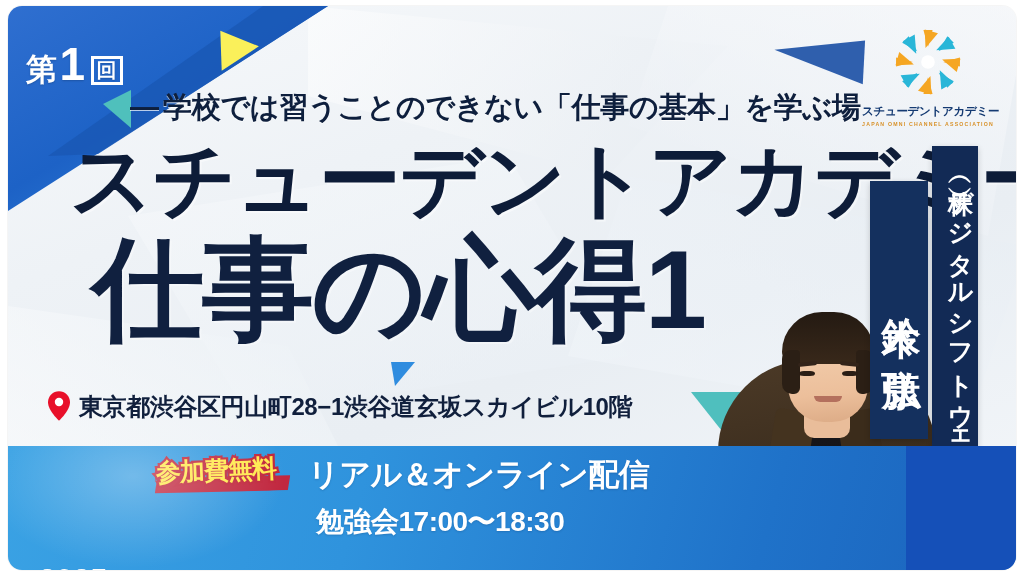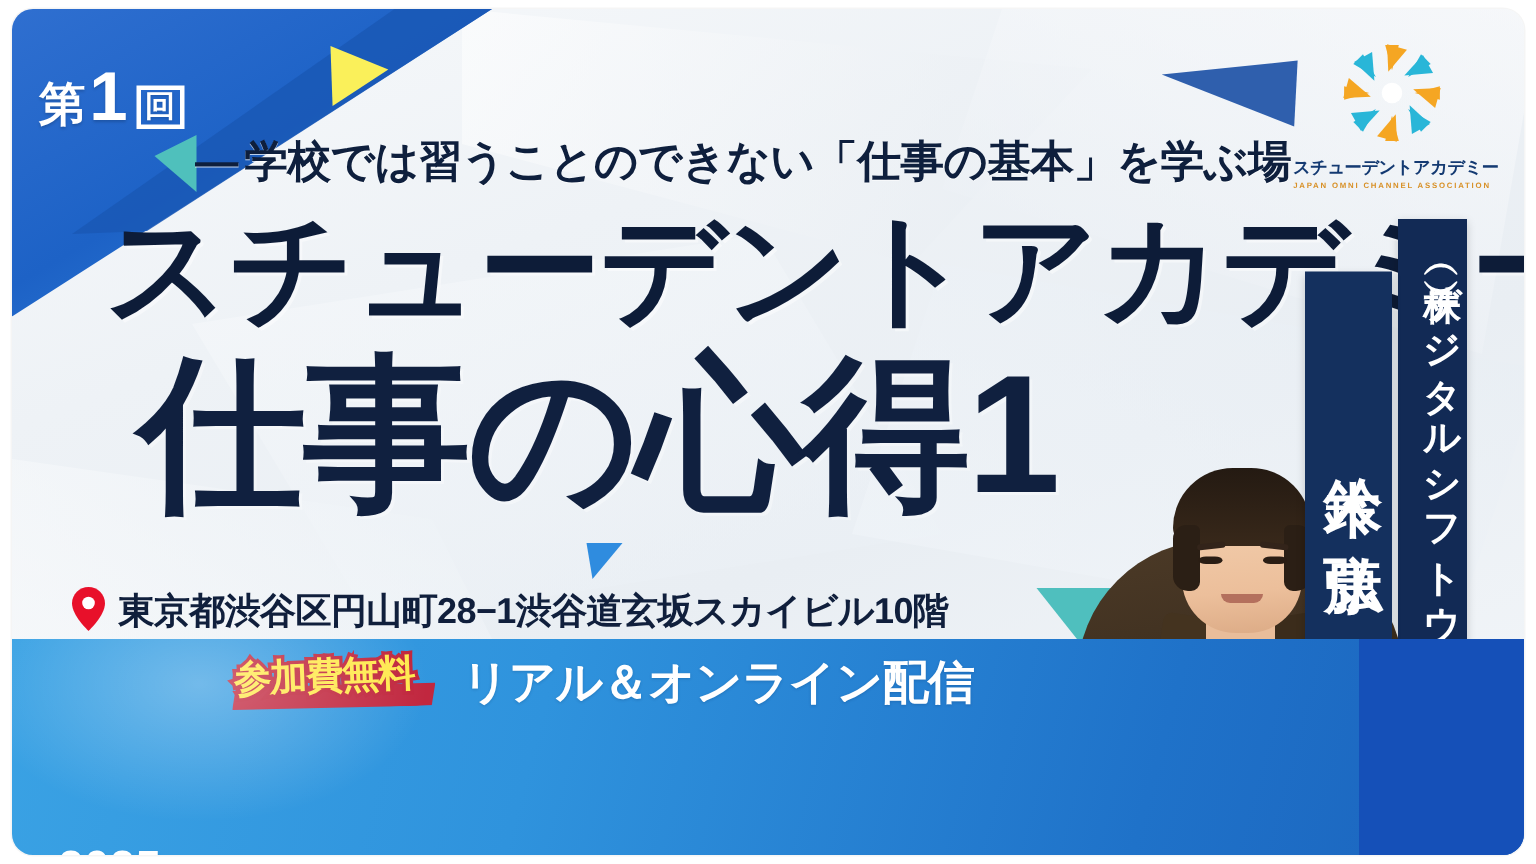--- a/index.html
+++ b/index.html
@@ -157,21 +157,21 @@
     font-size:24px;
     font-weight:800;
     color:#101f3c;
     white-space:nowrap;
     letter-spacing:-0.4px;
   }
 
   
   .band{
     position:absolute;
-    left:0; bottom:0; width:100%; height:144px;
+    left:0; bottom:0; width:100%; height:124px;
     background:linear-gradient(105deg,#3aa2e4 0%,#2f93dd 35%,#1f72c9 75%,#1b63bd 100%);
     overflow:hidden;
   }
   .band::after{
     content:"";
     position:absolute; left:-40px; top:-70px;
     width:330px; height:200px;
     background:radial-gradient(ellipse at center,rgba(255,255,255,.30),rgba(255,255,255,0) 65%);
   }
   .band-right{
@@ -471,17 +471,18 @@
 
       </div>
 
       <div class="free-badge">
         <div class="free-ribbon"></div>
         <div class="free-text">参加費無料</div>
       </div>
 
       <div class="info">
         <div class="info-head">リアル＆オンライン配信</div>
+        <div class="info-line">勉強会17:00〜18:30</div>
       </div>
     </div>
 
   </div>
 </div>
 
 </body></html>

